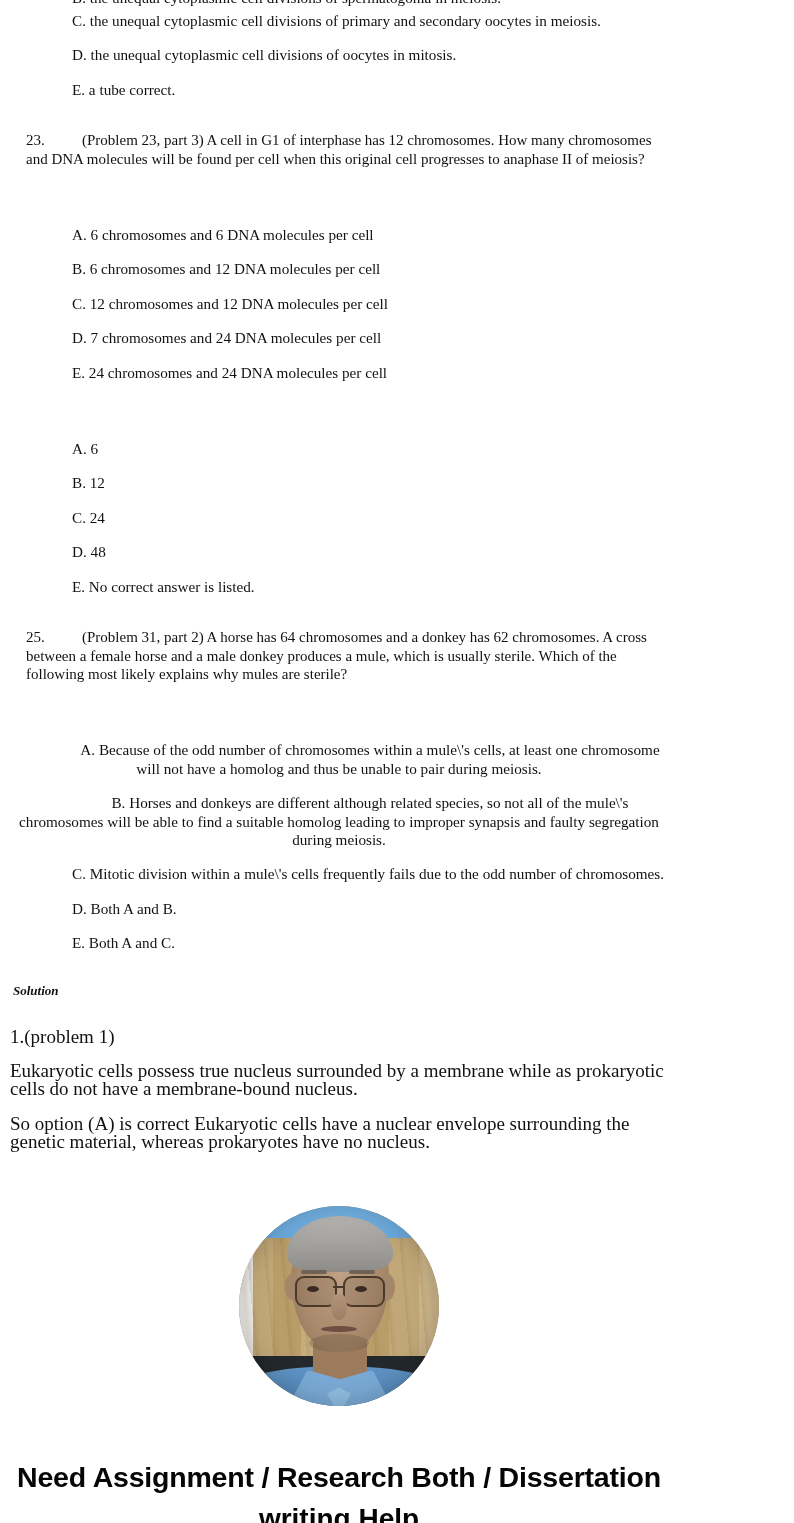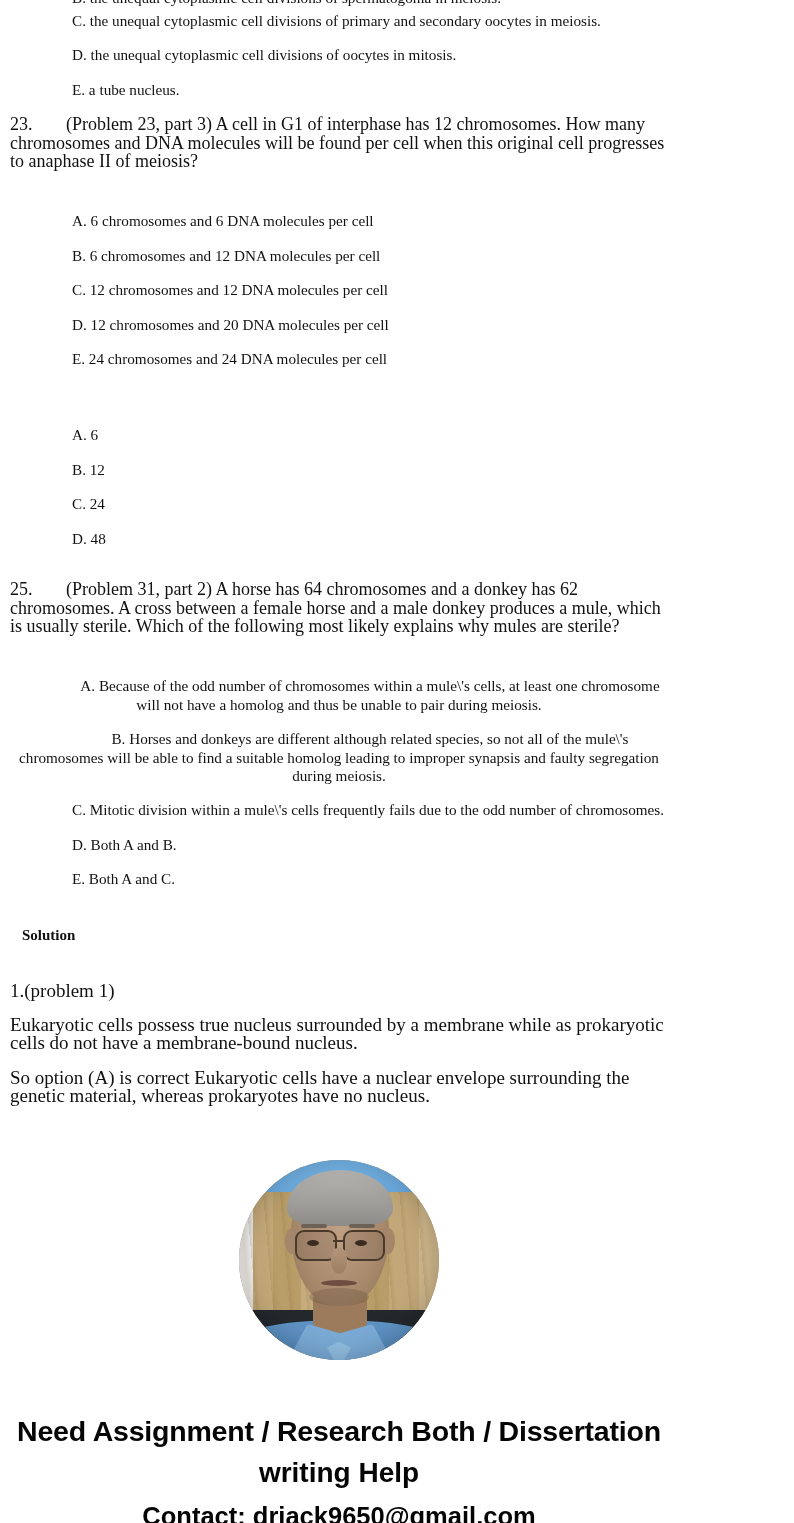--- a/index.html
+++ b/index.html
@@ -20,23 +20,23 @@
 
   .page {
     position: relative;
     width: 678px;
     box-sizing: border-box;
     padding: 0 10px 0 10px;
   }
 
   
   .question {
-    font-size: 18px;
+    font-size: 15px;
     line-height: 18.4px;
-    margin: 0;
+    margin: 16px;
     padding: 0;
     text-indent: 0;
   }
   .question .qnum {
     display: inline-block;
     width: 56px;
   }
 
   
   .option {
@@ -56,25 +56,26 @@
     text-indent: 62px;
     text-align: center;
   }
 
   .spacer-sm { height: 16px; }
   .spacer-md { height: 24px; }
   .spacer-lg { height: 42px; }
 
   
   .solution-heading {
-    font-size: 15px;
+    font-size: 13px;
     line-height: 21px;
     font-weight: bold;
-    margin: 12px;
+    margin: 3px;
     font-family: "Liberation Serif", "DejaVu Serif", serif;
+    font-style: italic;
   }
 
   .sol-para {
     font-size: 19px;
     line-height: 18.4px;
     margin: 0;
   }
 
   
   .avatar-wrap {
@@ -302,57 +303,58 @@
 
   <div class="clipped-top">
     <span class="inner">B. the unequal cytoplasmic cell divisions of spermatogonia in meiosis.</span>
   </div>
 
   <div>
     <p class="option">C. the unequal cytoplasmic cell divisions of primary and secondary oocytes in meiosis.</p>
     <div class="spacer-sm"></div>
     <p class="option">D. the unequal cytoplasmic cell divisions of oocytes in mitosis.</p>
     <div class="spacer-sm"></div>
-    <p class="option">E. a tube nucleus.</p>
+    <p class="option">E. a tube correct.</p>
   </div>
 
   <div class="spacer-sm"></div>
 
   <p class="question">
     <span class="qnum">23.</span><span>(Problem 23, part 3) A cell in G1 of interphase has 12 chromosomes. How many chromosomes and DNA molecules will be found per cell when this original cell progresses to anaphase II of meiosis?</span>
   </p>
 
   <div class="spacer-lg"></div>
 
   <div>
     <p class="option">A. 6 chromosomes and 6 DNA molecules per cell</p>
     <div class="spacer-sm"></div>
     <p class="option">B. 6 chromosomes and 12 DNA molecules per cell</p>
     <div class="spacer-sm"></div>
     <p class="option">C. 12 chromosomes and 12 DNA molecules per cell</p>
     <div class="spacer-sm"></div>
-    <p class="option">D. 12 chromosomes and 20 DNA molecules per cell</p>
+    <p class="option">D. 7 chromosomes and 24 DNA molecules per cell</p>
     <div class="spacer-sm"></div>
     <p class="option">E. 24 chromosomes and 24 DNA molecules per cell</p>
   </div>
 
   <div class="spacer-sm"></div>
 
 
   <div class="spacer-lg"></div>
 
   <div>
     <p class="option">A. 6</p>
     <div class="spacer-sm"></div>
     <p class="option">B. 12</p>
     <div class="spacer-sm"></div>
     <p class="option">C. 24</p>
     <div class="spacer-sm"></div>
     <p class="option">D. 48</p>
     <div class="spacer-sm"></div>
+    <p class="option">E. No correct answer is listed.</p>
   </div>
 
   <div class="spacer-sm"></div>
 
   <p class="question">
     <span class="qnum">25.</span><span>(Problem 31, part 2) A horse has 64 chromosomes and a donkey has 62 chromosomes. A cross between a female horse and a male donkey produces a mule, which is usually sterile. Which of the following most likely explains why mules are sterile?</span>
   </p>
 
   <div class="spacer-lg"></div>
 

